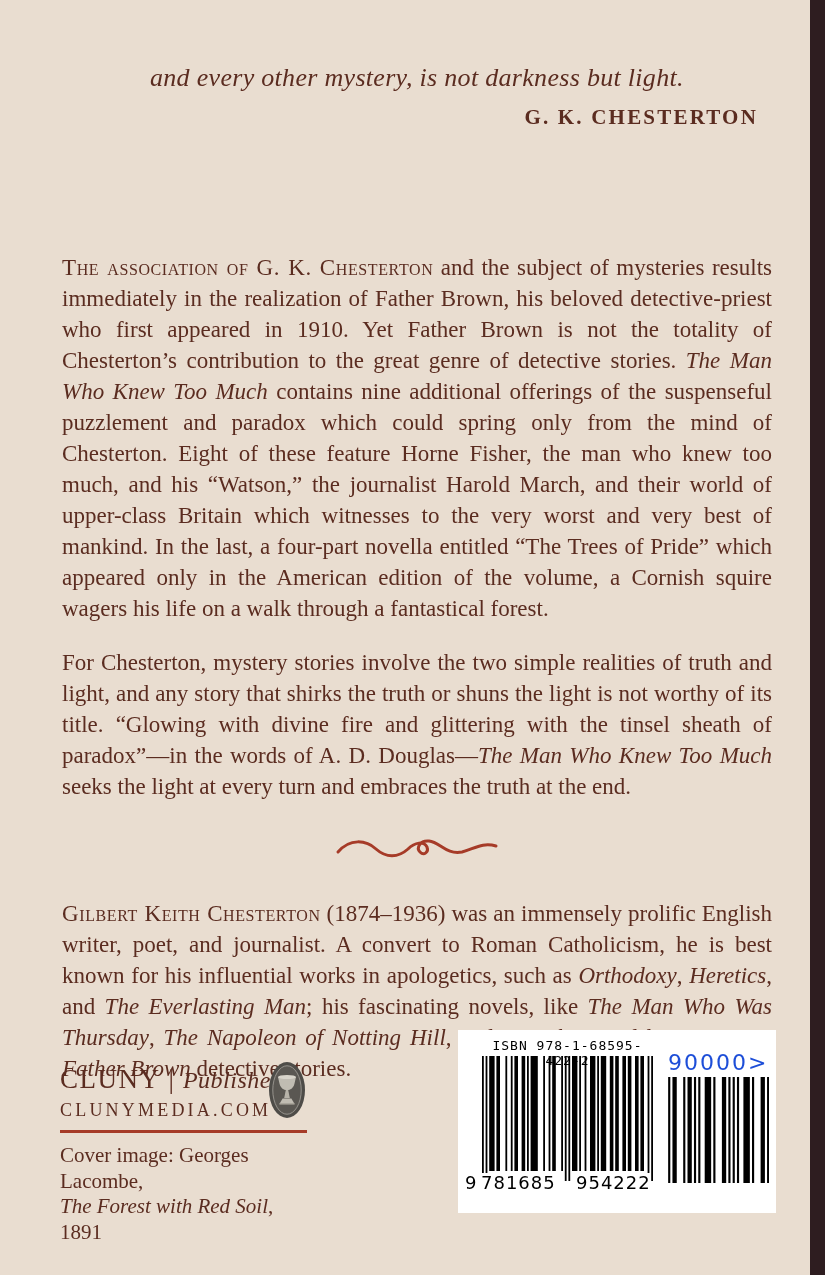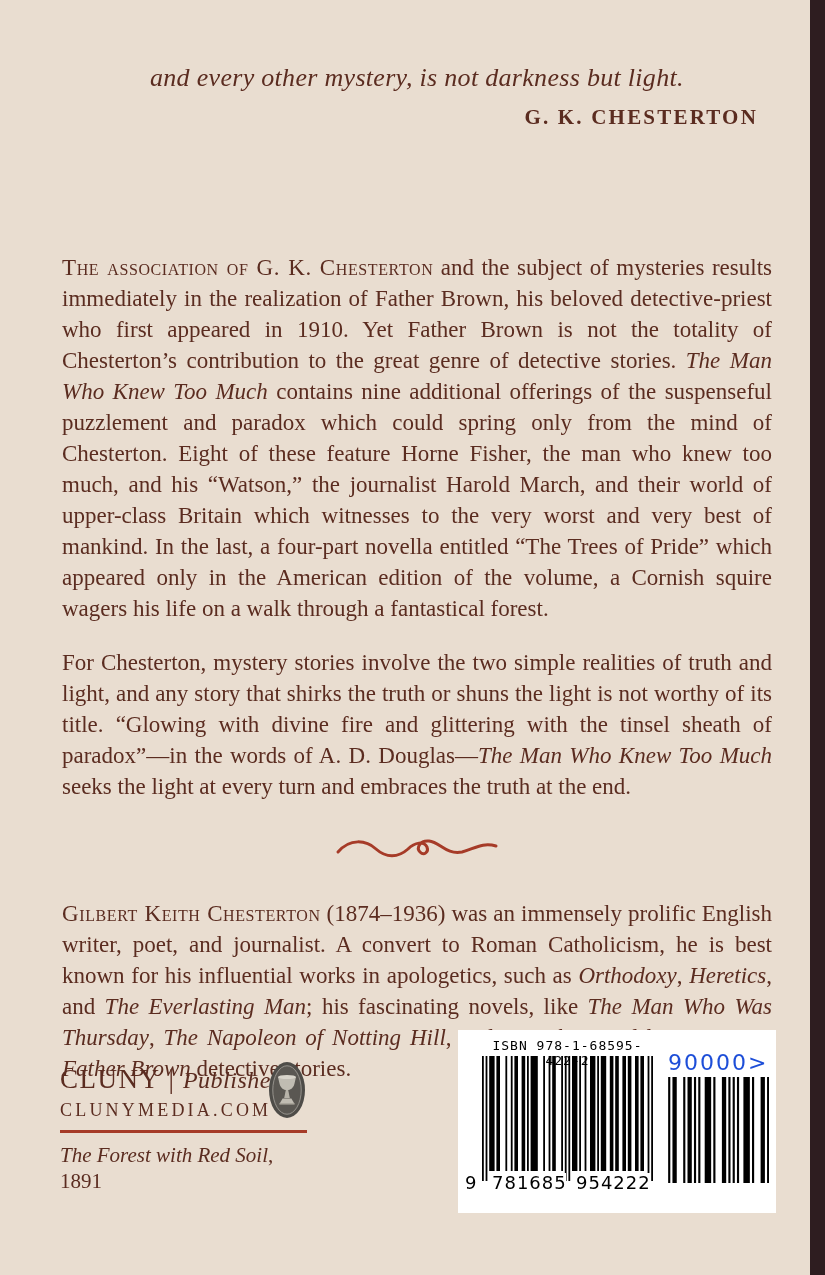--- a/index.html
+++ b/index.html
@@ -44,21 +44,21 @@
   .barcode-box{position:absolute; left:458px; top:1030px; width:318px; height:183px; background:#ffffff;}
   .isbn-label{position:absolute; left:24px; top:8px; width:171px; text-align:center;
     font-family:"DejaVu Sans Mono", monospace; font-size:13px; letter-spacing:1px; color:#000;}
   .main-barcode{position:absolute; left:24px; top:26px;}
   .supp-barcode{position:absolute; left:208px; top:47px;}
   .price-code{position:absolute; left:210px; top:20px; width:103px; 
     font-family:"DejaVu Sans", sans-serif; font-size:22px; letter-spacing:2px; color:#1d4ed8;}
   .ean-digit, .ean-group{position:absolute; top:143px; font-family:"DejaVu Sans", sans-serif;
     font-size:18px; color:#000; background:#fff; line-height:20px;}
   .ean-first{left:7px;}
-  .ean-left{left:34px; width:74px; text-align:right; letter-spacing:1px;}
+  .ean-left{left:23px; width:74px; text-align:right; letter-spacing:1px;}
   .ean-right{left:118px; width:74px; text-align:left; letter-spacing:1px;}
 </style>
 </head>
 <body>
 
 <div class="cover">
 
   <div class="quote-block">
     <div class="quote-line">and every other mystery, is not darkness but light.</div>
     <div class="attribution">G. K. CHESTERTON</div>
@@ -77,20 +77,21 @@
     <p class="body-para"><span class="smallcaps">Gilbert Keith Chesterton</span><span> (1874–1936) was an immensely prolific English writer, poet, and journalist. A convert to Roman Catholicism, he is best known for his influential works in apologetics, such as </span><span class="italic">Orthodoxy</span><span>, </span><span class="italic">Heretics</span><span>, and </span><span class="italic">The Everlasting Man</span><span>; his fascinating novels, like </span><span class="italic">The Man Who Was Thursday</span><span>, </span><span class="italic">The Napoleon of Notting Hill</span><span>, and </span><span class="italic">Manalive</span><span>; and his ingenious </span><span class="italic">Father Brown</span><span> detective stories.</span></p>
   </div>
 
   <div class="publisher-block">
     <div class="pub-row">
       <span class="pub-name">CLUNY</span><span class="pub-divider">|</span><span class="pub-type">Publishers</span>
     </div>
     <div class="pub-site">CLUNYMEDIA.COM</div>
     <div class="pub-rule"></div>
     <div class="credits">
+      <div>Cover image: Georges Lacombe,</div>
       <div><span class="italic">The Forest with Red Soil</span><span>, 1891</span></div>
     </div>
   </div>
 
   <svg class="emblem" viewBox="0 0 38 58" aria-hidden="true">
     <ellipse cx="19" cy="29" rx="18" ry="28" fill="#4e4c48"></ellipse>
     <ellipse cx="19" cy="29" rx="15" ry="25" fill="#5a5752"></ellipse>
     <ellipse cx="19" cy="29" rx="14.2" ry="24.2" fill="none" stroke="#93908a" stroke-width="1"></ellipse>
     <path d="M10,16 h18 l-1.6,7 a7.5,7.5 0 0 1 -14.8,0 z" fill="#c0bcb2"></path>
     <ellipse cx="19" cy="16" rx="9" ry="2" fill="#d8d4ca"></ellipse>

